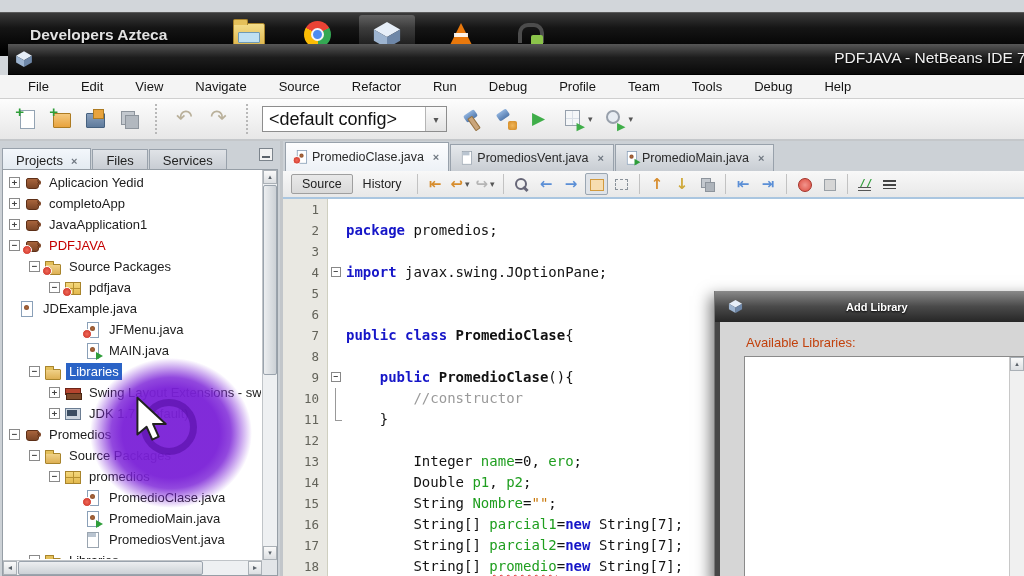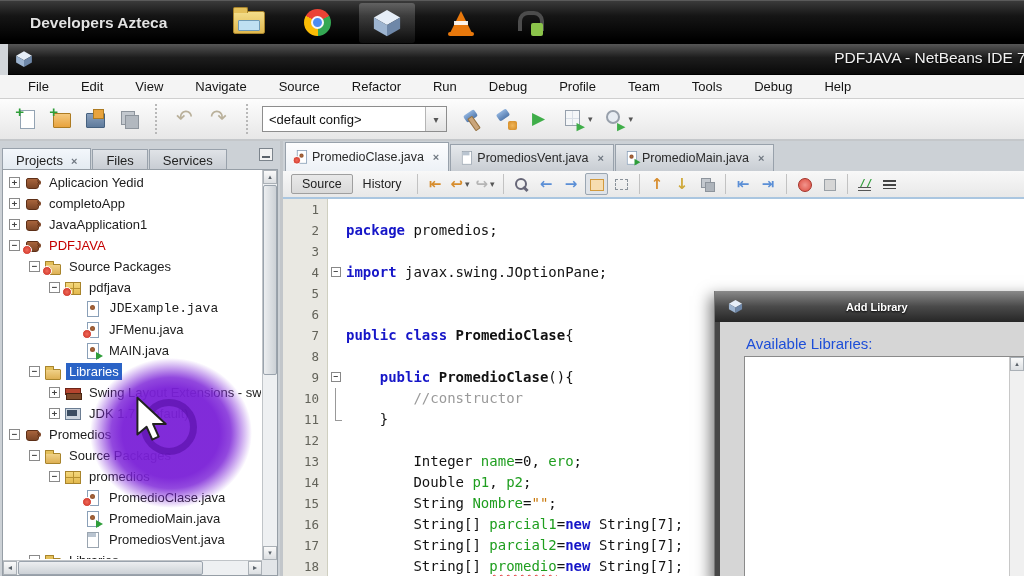--- a/index.html
+++ b/index.html
@@ -1,20 +1,20 @@
 <!DOCTYPE html>
 <html><head>
 <meta charset="utf-8">
 <style>
   html,body{margin:0;padding:0;background:#222;}
   .screen{position:relative;width:1024px;height:576px;overflow:hidden;
           font-family:"Liberation Sans",sans-serif;background:#d2d6da;user-select:none;}
 
   
-  .taskbar{position:absolute;left:0;top:0;width:100%;height:44px;
+  .taskbar{position:absolute;left:0;top:12px;width:100%;height:44px;
            background:linear-gradient(#3a3a3a,#151515 35%,#000 90%);
            border-top:1px solid #5a5a5a;box-sizing:border-box;display:flex;align-items:center;}
   .tb-label{color:#e2e2e2;font-size:15.5px;font-weight:bold;margin-left:30px;text-shadow:0 1px 2px #000;}
   .tb-slot{height:40px;display:flex;align-items:center;justify-content:center;}
   .slot-folder{margin-left:58px;width:48px;}
   .slot-chrome{margin-left:24px;width:40px;}
   .slot-nb{margin-left:22px;width:56px;background:linear-gradient(rgba(255,255,255,.22),rgba(255,255,255,.06));border-radius:3px;}
   .slot-vlc{margin-left:26px;width:40px;}
   .slot-head{margin-left:26px;width:46px;}
   .app-folder{position:relative;width:30px;height:21px;background:linear-gradient(#f3dd8a,#e0b84f);border:1px solid #a8842c;border-radius:2px;}
@@ -69,21 +69,21 @@
   .mi-clean-build::before{content:"";position:absolute;left:3px;top:4px;width:12px;height:8px;background:linear-gradient(#8fb2dd,#5279ad);border-radius:2px;transform:rotate(-35deg);}
   .mi-clean-build::after{content:"";position:absolute;right:1px;bottom:1px;width:9px;height:9px;background:radial-gradient(#f0b65a,#d2871f);border-radius:2px;}
   .mi-run::before{content:"▶";position:absolute;left:4px;top:1px;font-size:17px;color:#3fae49;font-family:"DejaVu Sans",sans-serif;}
   .mi-debug::before{content:"";position:absolute;left:3px;top:3px;width:13px;height:14px;background:
       linear-gradient(#d8dee6,#d8dee6) 50% 0/1px 100% no-repeat,
       linear-gradient(#d8dee6,#d8dee6) 0 50%/100% 1px no-repeat,#f4f6f8;border:1px solid #96a0ac;}
   .mi-debug::after{content:"▶";position:absolute;right:1px;bottom:-2px;font-size:11px;color:#3fae49;font-family:"DejaVu Sans",sans-serif;}
   .mi-profile::before{content:"";position:absolute;left:3px;top:3px;width:14px;height:14px;border-radius:50%;background:#e8edf3;border:2px solid #98a0ab;box-sizing:border-box;}
   .mi-profile::after{content:"▶";position:absolute;right:1px;bottom:-2px;font-size:11px;color:#3fae49;font-family:"DejaVu Sans",sans-serif;}
   .config-box{display:flex;align-items:center;height:24px;background:#fff;border:1px solid #8d8d8d;margin:0 8px 0 2px;}
-  .config-val{width:150px;padding:0 6px;font-size:13px;color:#111;white-space:nowrap;overflow:hidden;}
+  .config-val{width:150px;padding:0 6px;font-size:18px;color:#111;white-space:nowrap;overflow:hidden;}
   .config-arrow{width:20px;height:100%;border-left:1px solid #b5b5b5;display:flex;align-items:center;justify-content:center;
                 font-size:10px;color:#555;background:linear-gradient(#fafafa,#e3e3e3);font-family:"DejaVu Sans",sans-serif;}
 
   
   .workspace{position:absolute;left:0;top:141px;width:100%;height:435px;display:flex;}
   .left-panel{position:relative;width:283px;flex:0 0 283px;background:#ccd1d6;border-right:3px solid #c2c6ca;box-sizing:border-box;}
   .ptab-row{position:relative;height:28px;padding:3px 0 0 2px;display:flex;align-items:flex-end;}
   .ptab{display:flex;align-items:center;font-size:13px;color:#222;padding:3px 13px 4px 13px;
         background:linear-gradient(#e0e3e7,#c4c9d0);border:1px solid #98a1ab;border-bottom:none;margin-right:1px;}
   .ptab.active{background:linear-gradient(#f3f7fb,#e2e9f0);padding-top:4px;}
@@ -179,21 +179,21 @@
   .sy-s{color:#c9780a;}
   .sy-c{color:#9a9a9a;}
   .sy-e{color:#1f9e1f;text-decoration:underline;text-decoration-style:wavy;text-decoration-color:#e03030;text-decoration-thickness:1px;text-underline-offset:3px;}
 
   
   .dialog{position:absolute;left:714px;top:291px;width:346px;height:292px;background:#d6d6d6;z-index:40;
           box-shadow:-4px 5px 14px rgba(0,0,0,.5);border-left:1px solid #777;}
   .dlg-title{position:relative;height:31px;background:linear-gradient(#8a8a8a,#4a4a4a 50%,#262626);display:flex;align-items:center;padding-left:13px;}
   .dlg-title-text{color:#fff;font-weight:bold;font-size:11px;margin-left:103px;text-shadow:0 1px 2px #000;}
   .dlg-body{position:absolute;left:0;right:0;top:31px;bottom:0;background:#d6d6d6;border-left:5px solid #474747;box-sizing:border-box;}
-  .dlg-label{position:absolute;left:26px;top:13px;font-size:15px;color:#1d4ed8;}
+  .dlg-label{position:absolute;left:26px;top:13px;font-size:13px;color:#c2410c;}
   .dlg-list{position:absolute;left:24px;top:34px;width:281px;height:230px;background:#fff;border:1px solid #8a8a8a;box-sizing:border-box;}
   .dlg-vscroll{position:absolute;right:0;top:0;bottom:0;width:15px;background:#f0f0f0;border-left:1px solid #c8c8c8;box-sizing:border-box;}
   .dlg-vscroll .sb-btn{position:absolute;left:0;top:0;width:14px;height:14px;background:linear-gradient(#fafafa,#dcdfe2);border:1px solid #aab0b6;
       box-sizing:border-box;font:7px/12px "DejaVu Sans",sans-serif;color:#5a626a;text-align:center;}
 
   
   .cursor-halo{position:absolute;left:90px;top:358px;width:162px;height:150px;border-radius:50%;z-index:30;pointer-events:none;
       background:radial-gradient(closest-side,rgba(122,32,215,.95) 0 60%,rgba(122,32,215,.82) 74%,rgba(122,32,215,0) 100%);}
   .cursor-ring{position:absolute;left:141px;top:399px;width:56px;height:56px;border-radius:50%;z-index:31;pointer-events:none;
       border:7px solid rgba(78,8,156,.5);box-sizing:border-box;}
@@ -343,21 +343,21 @@
               </span>
               <span class="tlabel">Source Packages</span>
             </div>
             <div class="tree-row" style="padding-left: 46px;">
               <span class="expander">−</span>
               <span class="ti ti-package">
                 <span class="bdg bdg-error"></span>
               </span>
               <span class="tlabel">pdfjava</span>
             </div>
-            <div class="tree-row" style="padding-left: 66px; font-family: Liberation Mono, monospace;">
+            <div class="tree-row" style="">
               <span class="exp-spacer"></span>
               <span class="ti ti-java"></span>
               <span class="tlabel">JDExample.java</span>
             </div>
             <div class="tree-row" style="padding-left: 66px;">
               <span class="exp-spacer"></span>
               <span class="ti ti-java">
                 <span class="bdg bdg-error"></span>
               </span>
               <span class="tlabel">JFMenu.java</span>

